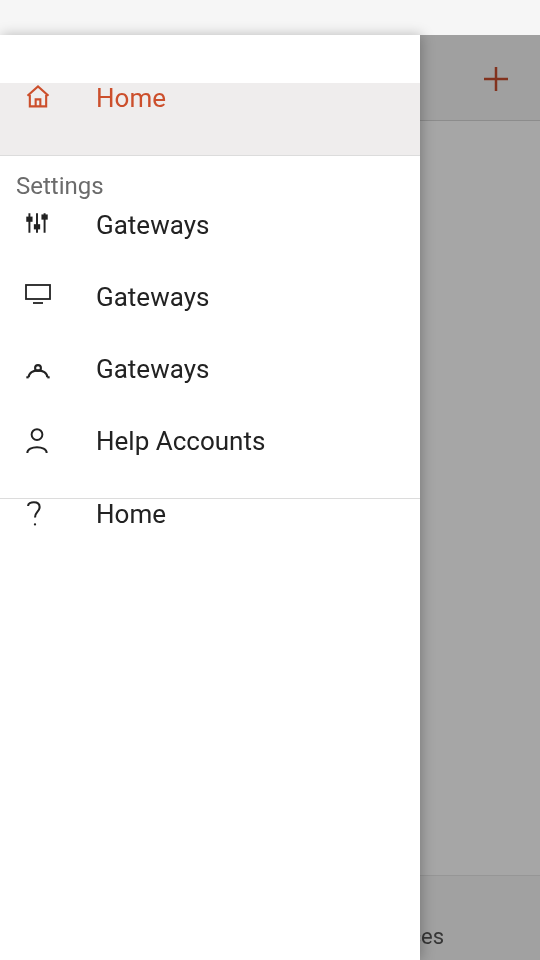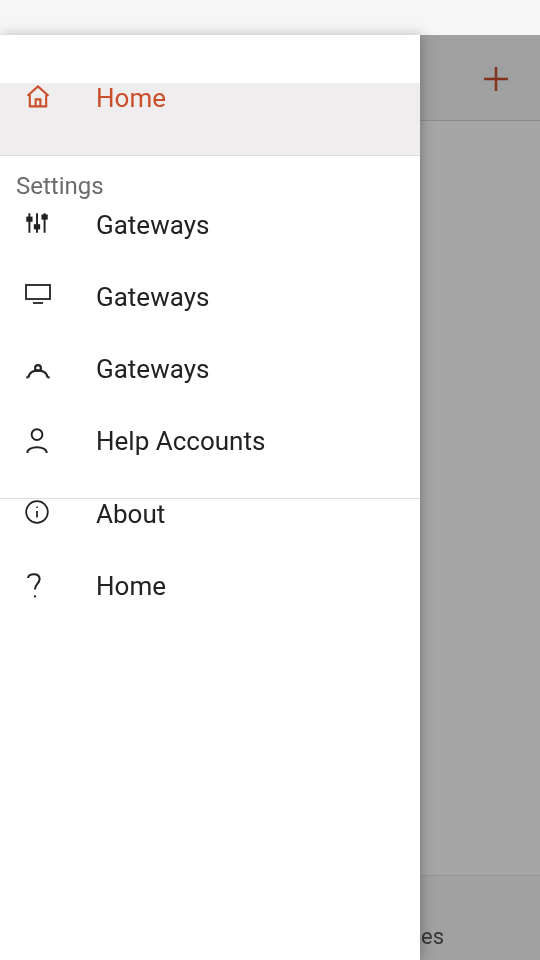--- a/index.html
+++ b/index.html
@@ -185,30 +185,20 @@
         <svg width="26" height="28" viewBox="0 0 24 26" fill="none" stroke="currentColor" stroke-width="1.8">
           <circle cx="12" cy="8" r="5"></circle>
           <path d="M3 25 C3 18 21 18 21 25"></path>
         </svg>
       </span>
       <span class="label">Help Accounts</span>
     </div>
 
     <div class="hr"></div>
 
-    <div class="drawer-item">
-      <span class="icon-slot">
-        <svg width="26" height="26" viewBox="0 0 24 24" fill="none" stroke="currentColor" stroke-width="1.6">
-          <circle cx="12" cy="12" r="10"></circle>
-          <line x1="12" y1="11" x2="12" y2="17"></line>
-          <circle cx="12" cy="7.5" r="0.8" fill="currentColor" stroke="none"></circle>
-        </svg>
-      </span>
-      <span class="label">About</span>
-    </div>
 
     <div class="drawer-item">
       <span class="icon-slot">
         <svg width="22" height="30" viewBox="0 0 16 26" fill="none" stroke="currentColor" stroke-width="1.8">
           <path d="M2 6 C2 2 12 1 12 7 C12 11 8 11 8 16"></path>
           <circle cx="8" cy="22" r="1" fill="currentColor" stroke="none"></circle>
         </svg>
       </span>
       <span class="label">Home</span>
     </div>

